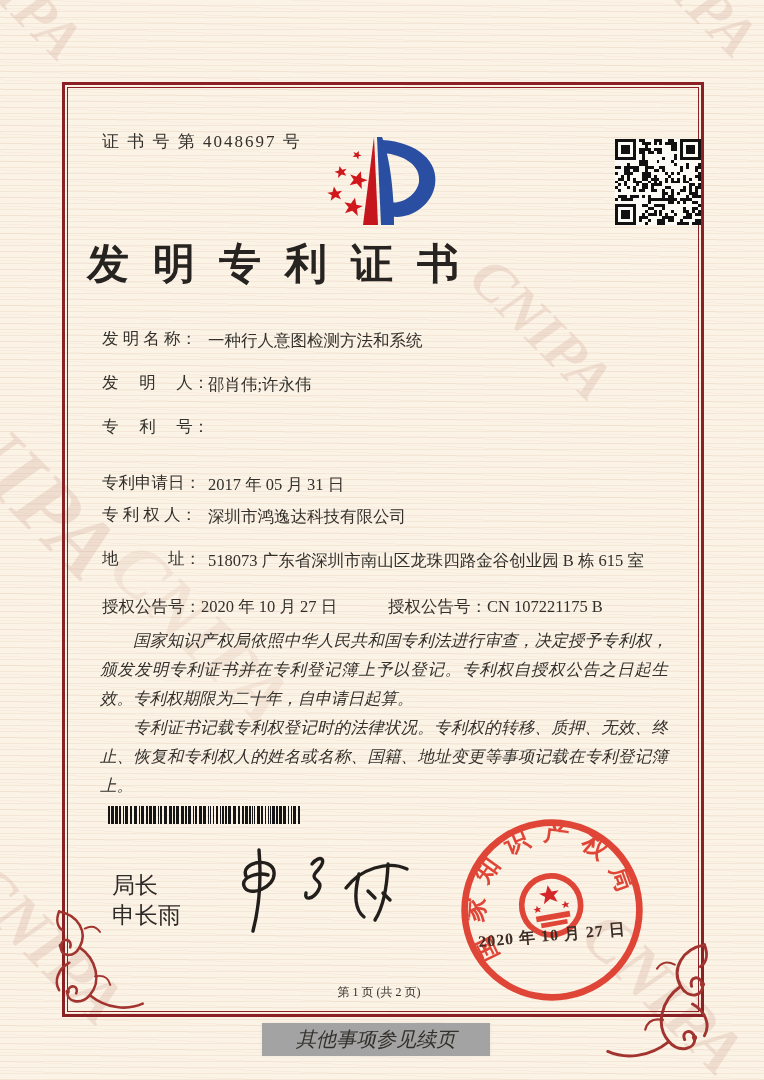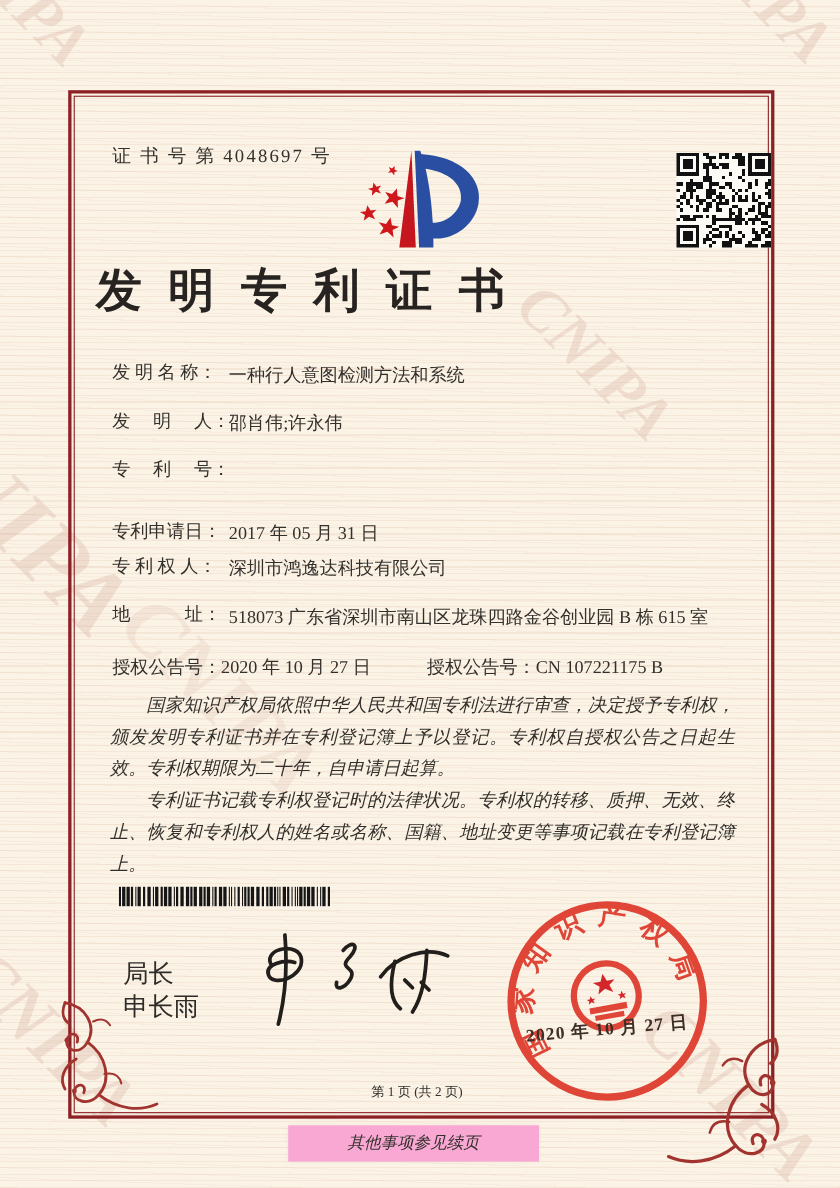--- a/index.html
+++ b/index.html
@@ -22,22 +22,22 @@
          color:#262321;letter-spacing:24px;text-indent:24px;}
   .row{position:absolute;left:102px;font-size:16.5px;color:#33302c;z-index:3;display:flex;}
   .row .lbl{width:106px;flex:0 0 auto;white-space:pre;}
   .row .val{width:455px;line-height:25px;}
   .grant-pair{position:absolute;font-size:16.5px;color:#33302c;z-index:3;white-space:nowrap;}
   .paras{left:100px;top:626px;width:568px;font-size:16.5px;line-height:29px;color:#33302c;
          font-style:italic;text-align:justify;}
   .paras p{margin:0;text-indent:2em;}
   .signer{left:112px;font-size:23px;color:#2e2b28;font-family:"Liberation Sans",sans-serif;z-index:3;}
   .pageinfo{left:63px;top:984px;width:600px;text-align:center;font-size:12px;color:#33302c;padding-left:16px;}
-  .footnote{left:262px;top:1023px;width:228px;height:33px;background:#f9a8d4;z-index:4;
-            display:flex;align-items:center;justify-content:center;font-size:15px;
+  .footnote{left:262px;top:1023px;width:228px;height:33px;background:#a3a3a3;z-index:4;
+            display:flex;align-items:center;justify-content:center;font-size:20px;
             font-style:italic;color:#33302c;box-shadow:0 0 4px rgba(0,0,0,0.05);}
   .sealdate{left:478px;top:925px;width:160px;font-size:16px;font-weight:bold;color:#3c2d26;
             transform:rotate(-5deg);z-index:6;letter-spacing:1px;white-space:nowrap;}
   svg{display:block;}
 </style>
 </head>
 <body>
 
 <div class="page">
 

